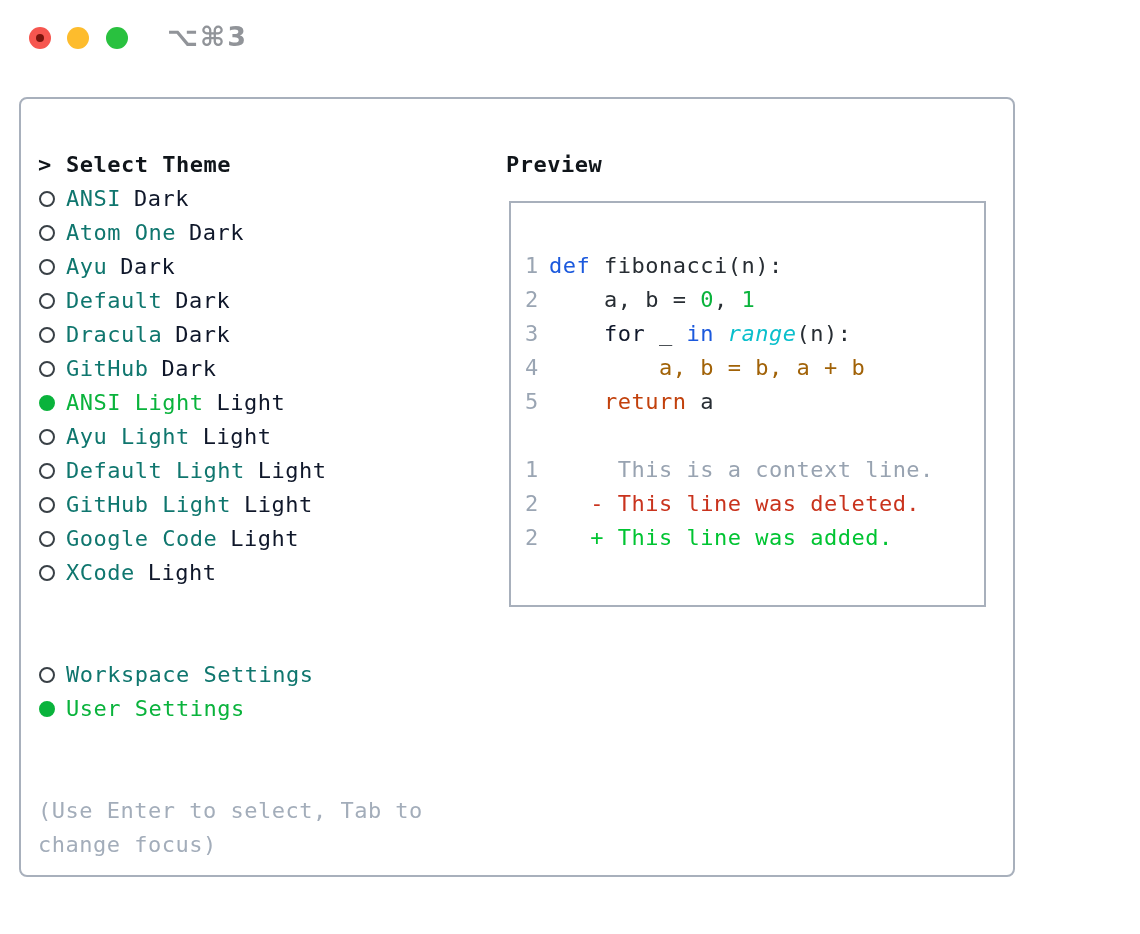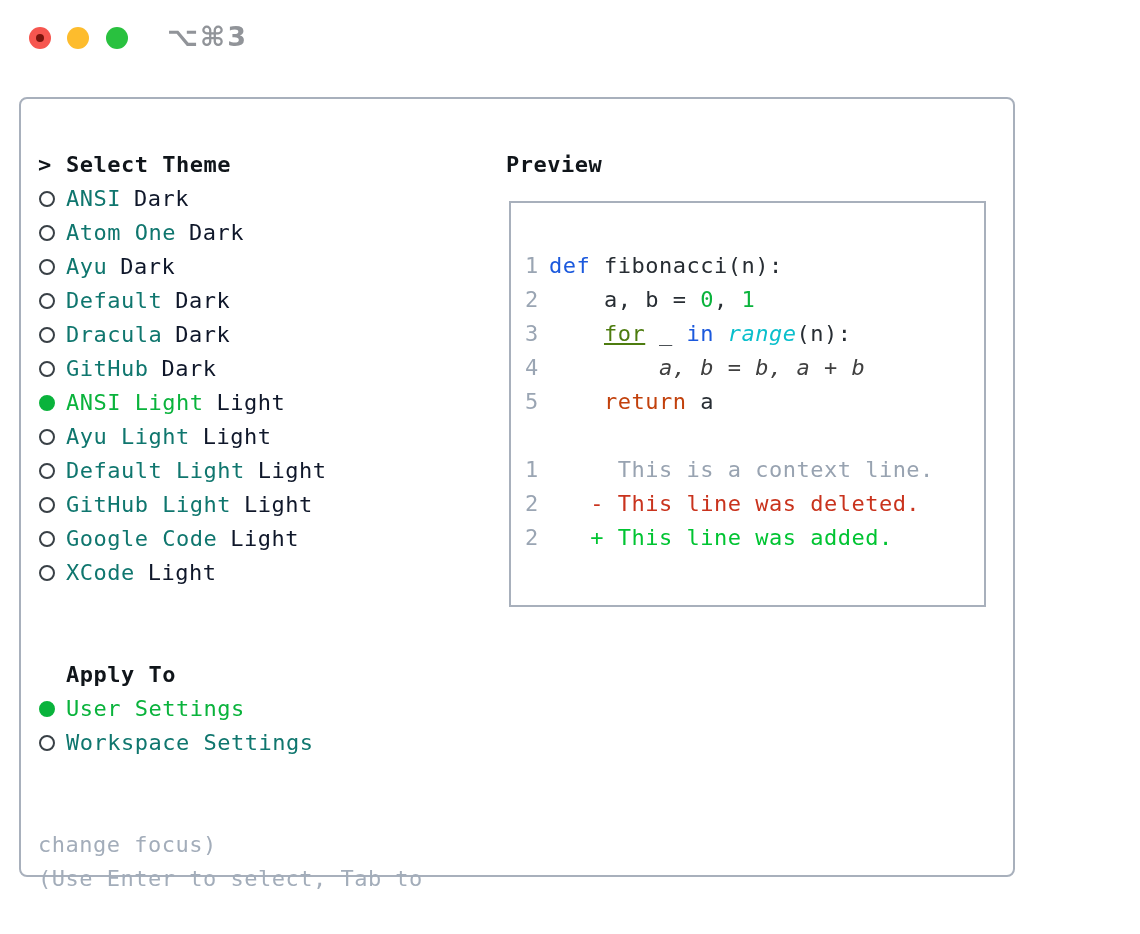--- a/index.html
+++ b/index.html
@@ -164,54 +164,50 @@
               <span class="radio"></span>
             </span>
             <span class="item-label">XCode</span>
             <span class="tag">Light</span>
           </div>
         </div>
 
       <div class="spacer"></div>
       <div class="spacer"></div>
 
-      <div class="row">
-        <span class="marker"></span>
-        <span class="hdr">Apply To</span>
-      </div>
 
       <div id="apply-list">
           <div class="row">
             <span class="marker">
+              <span class="radio"></span>
+            </span>
+            <span class="item-label">Workspace Settings</span>
+          </div>
+          <div class="row">
+            <span class="marker">
               <span class="radio sel"></span>
             </span>
             <span class="item-label sel">User Settings</span>
           </div>
-          <div class="row">
-            <span class="marker">
-              <span class="radio"></span>
-            </span>
-            <span class="item-label">Workspace Settings</span>
-          </div>
         </div>
 
       <div class="spacer"></div>
       <div class="spacer"></div>
 
+      <div class="hint">(Use Enter to select, Tab to</div>
       <div class="hint">change focus)</div>
-      <div class="hint">(Use Enter to select, Tab to</div>
     </div>
 
     <div class="preview-title mono">Preview</div>
 
     <div class="preview-box mono" id="preview-box">
         <div class="cl"><span class="ln">1</span><span style="color: rgb(27, 89, 221);">def</span><span style="color: rgb(39, 45, 51);"> fibonacci(n):</span></div>
         <div class="cl"><span class="ln">2</span><span style="color: rgb(39, 45, 51);">    a, b = </span><span style="color: rgb(10, 179, 60);">0</span><span style="color: rgb(39, 45, 51);">, </span><span style="color: rgb(10, 179, 60);">1</span></div>
-        <div class="cl"><span class="ln">3</span><span style="color: rgb(39, 45, 51);">    </span><span style="color: #4d7c0f; text-decoration: underline;">for</span><span style="color: rgb(39, 45, 51);"> _ </span><span style="color: rgb(27, 89, 221);">in</span><span style="color: rgb(39, 45, 51);"> </span><span style="color: rgb(10, 191, 204); font-style: italic;">range</span><span style="color: rgb(39, 45, 51);">(n):</span></div>
-        <div class="cl"><span class="ln">4</span><span style="color: #404040; font-style: italic;">        a, b = b, a + b</span></div>
+        <div class="cl"><span class="ln">3</span><span style="color: rgb(39, 45, 51);">    </span><span style="color: #0f172a;">for</span><span style="color: rgb(39, 45, 51);"> _ </span><span style="color: rgb(27, 89, 221);">in</span><span style="color: rgb(39, 45, 51);"> </span><span style="color: rgb(10, 191, 204); font-style: italic;">range</span><span style="color: rgb(39, 45, 51);">(n):</span></div>
+        <div class="cl"><span class="ln">4</span><span style="color: #a16207;">        a, b = b, a + b</span></div>
         <div class="cl"><span class="ln">5</span><span style="color: rgb(39, 45, 51);">    </span><span style="color: #c2410c;">return</span><span style="color: rgb(39, 45, 51);"> a</span></div>
         <div class="cl"><span class="ln"></span></div>
         <div class="cl"><span class="ln">1</span><span style="color: rgb(152, 163, 177);">     This is a context line.</span></div>
         <div class="cl"><span class="ln">2</span><span style="color: rgb(201, 51, 29);">   - This line was deleted.</span></div>
         <div class="cl"><span class="ln">2</span><span style="color: rgb(0, 196, 50);">   + This line was added.</span></div>
       </div>
 
   </div>
 </div>
 

